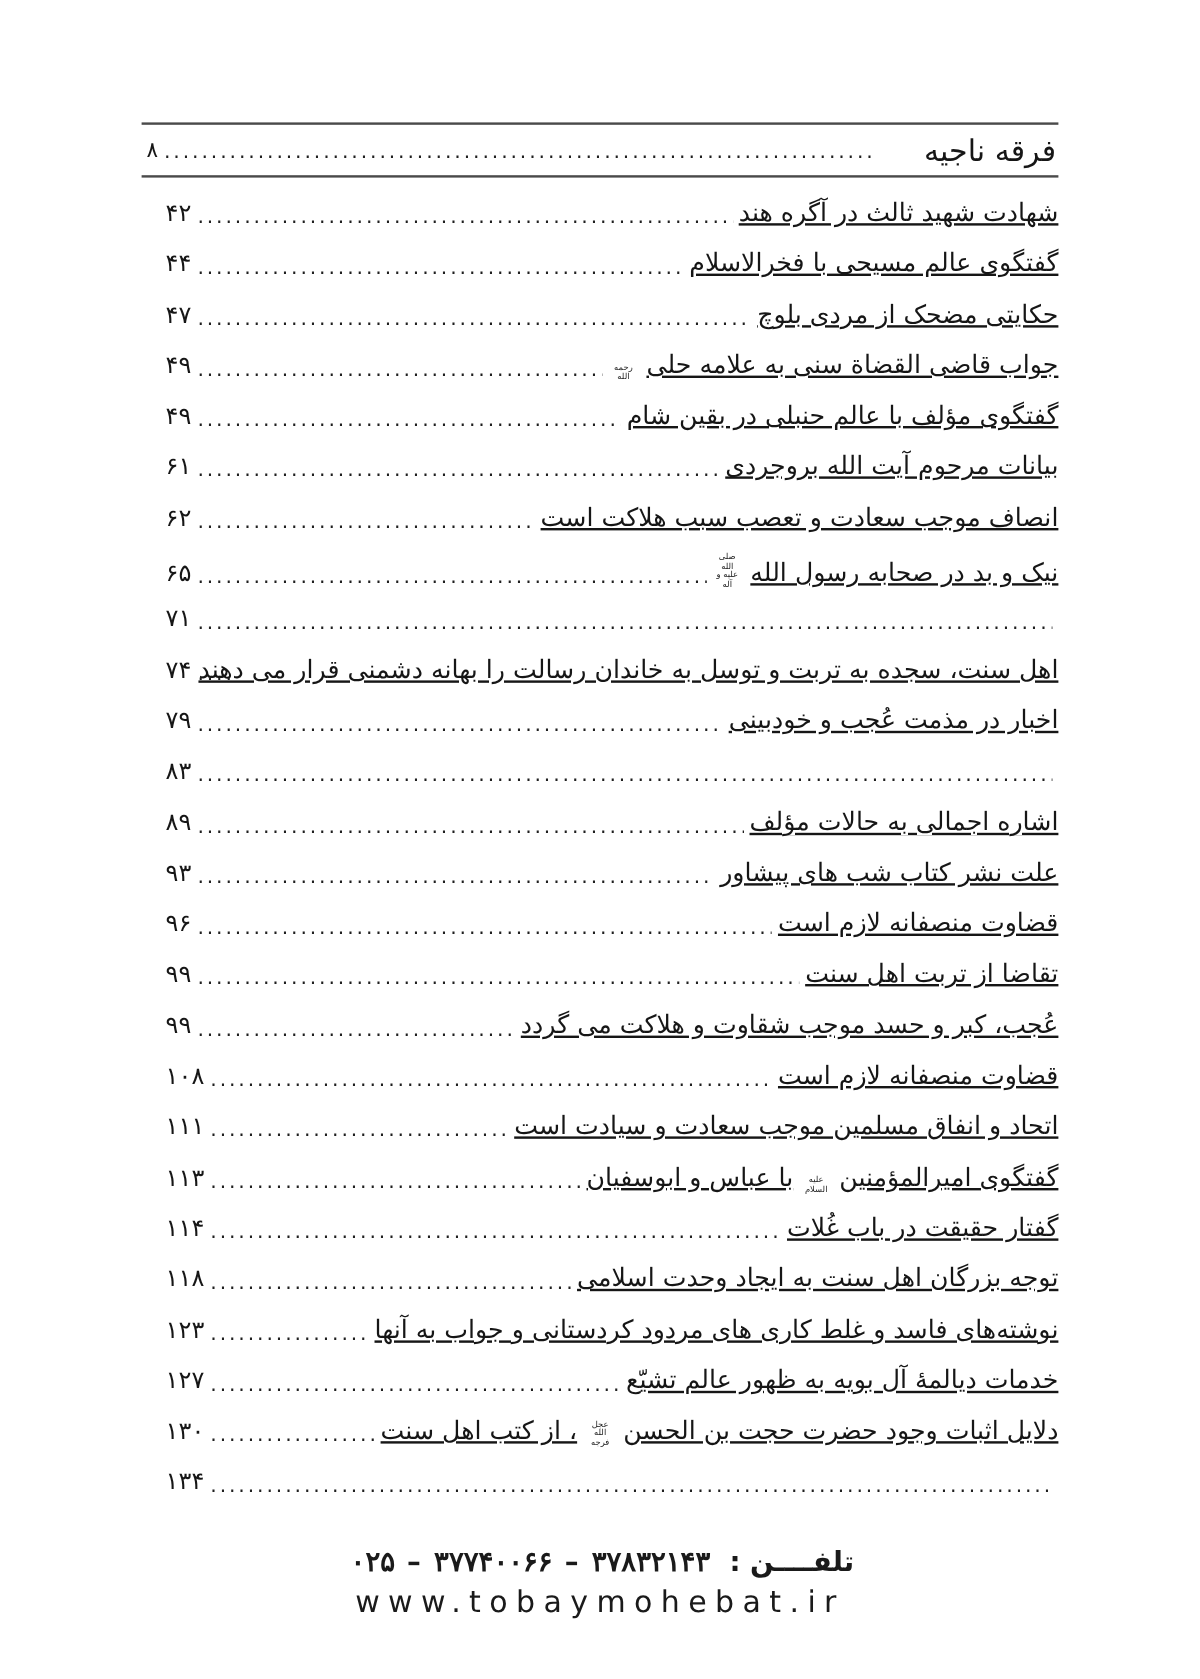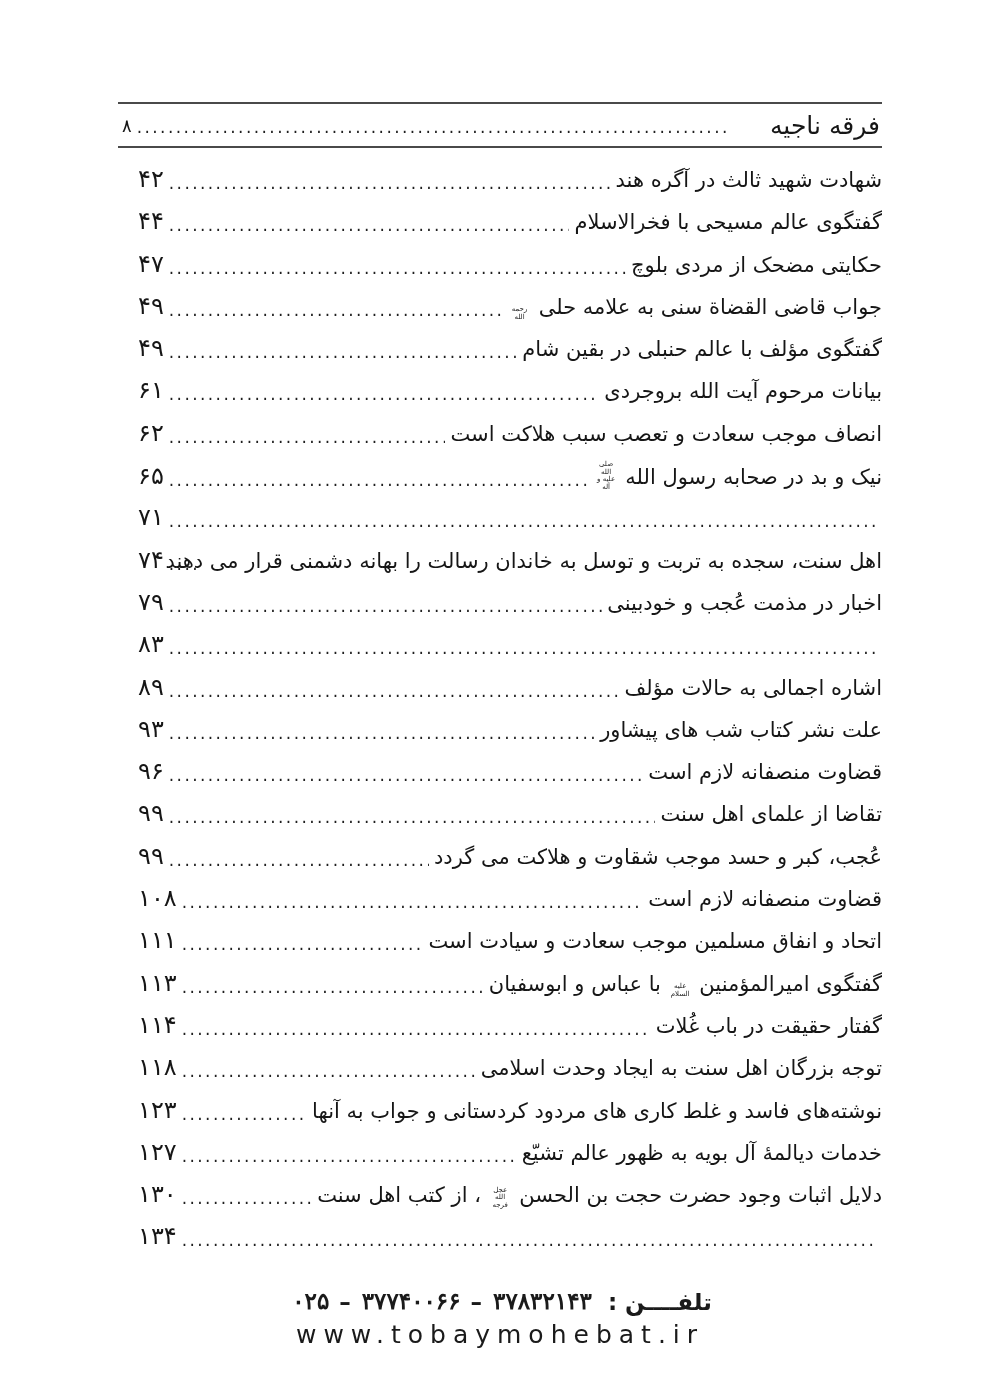--- a/index.html
+++ b/index.html
@@ -36,29 +36,29 @@
     content: "........................................................................................................................................................................................................";
   }
 
   
   .toc { margin-top: 9px; padding-left: 20px; }
   .toc-row {
     display: flex; direction: rtl; align-items: baseline;
     height: 42.3px; padding-top: 8px; box-sizing: border-box;
   }
   .t-title { white-space: nowrap; font-size: 21px; flex: 0 0 auto; max-width: 680px; }
-  .t-pre, .t-post { font-size: 21px; }
+  .t-pre, .t-post { font-size: 21px; text-decoration: underline; }
   .honorific {
     display: inline-block; width: 21px;
     font-size: 7px; line-height: 1.1;
     text-align: center; vertical-align: -5px;
     margin: 0 2px; color: #222; white-space: normal;
   }
   .honorific:empty, .t-post:empty { display: none; }
-  .t-num { font-size: 24px; direction: ltr; text-align: left; white-space: nowrap; }
+  .t-num { font-size: 20px; direction: ltr; text-align: left; white-space: nowrap; }
 
   
   .footer { position: absolute; left: 0; top: 1288px; width: 1000px; text-align: center; }
   .phone-line {
     display: inline-flex; direction: rtl; align-items: center;
     font-weight: 700; font-size: 23px; color: #1a1a1a; letter-spacing: 1px;
   }
   .p-label { margin-left: 12px; }
   .p-num { direction: ltr; margin: 0 4px; font-family: Liberation Serif, serif; }
   .p-sep { margin: 0 6px; }
@@ -215,21 +215,21 @@
         <span class="t-pre">قضاوت منصفانه لازم است</span>
         
         
       </span>
       <span class="leader"></span>
       <span class="t-num">۹۶</span>
     </div>
 
     <div class="toc-row">
       <span class="t-title">
-        <span class="t-pre">تقاضا از علمای اهل سنت</span>
+        <span class="t-pre">تقاضا از تربت اهل سنت</span>
         
         
       </span>
       <span class="leader"></span>
       <span class="t-num">۹۹</span>
     </div>
 
     <div class="toc-row">
       <span class="t-title">
         <span class="t-pre">عُجب، کبر و حسد موجب شقاوت و هلاکت می گردد</span>

